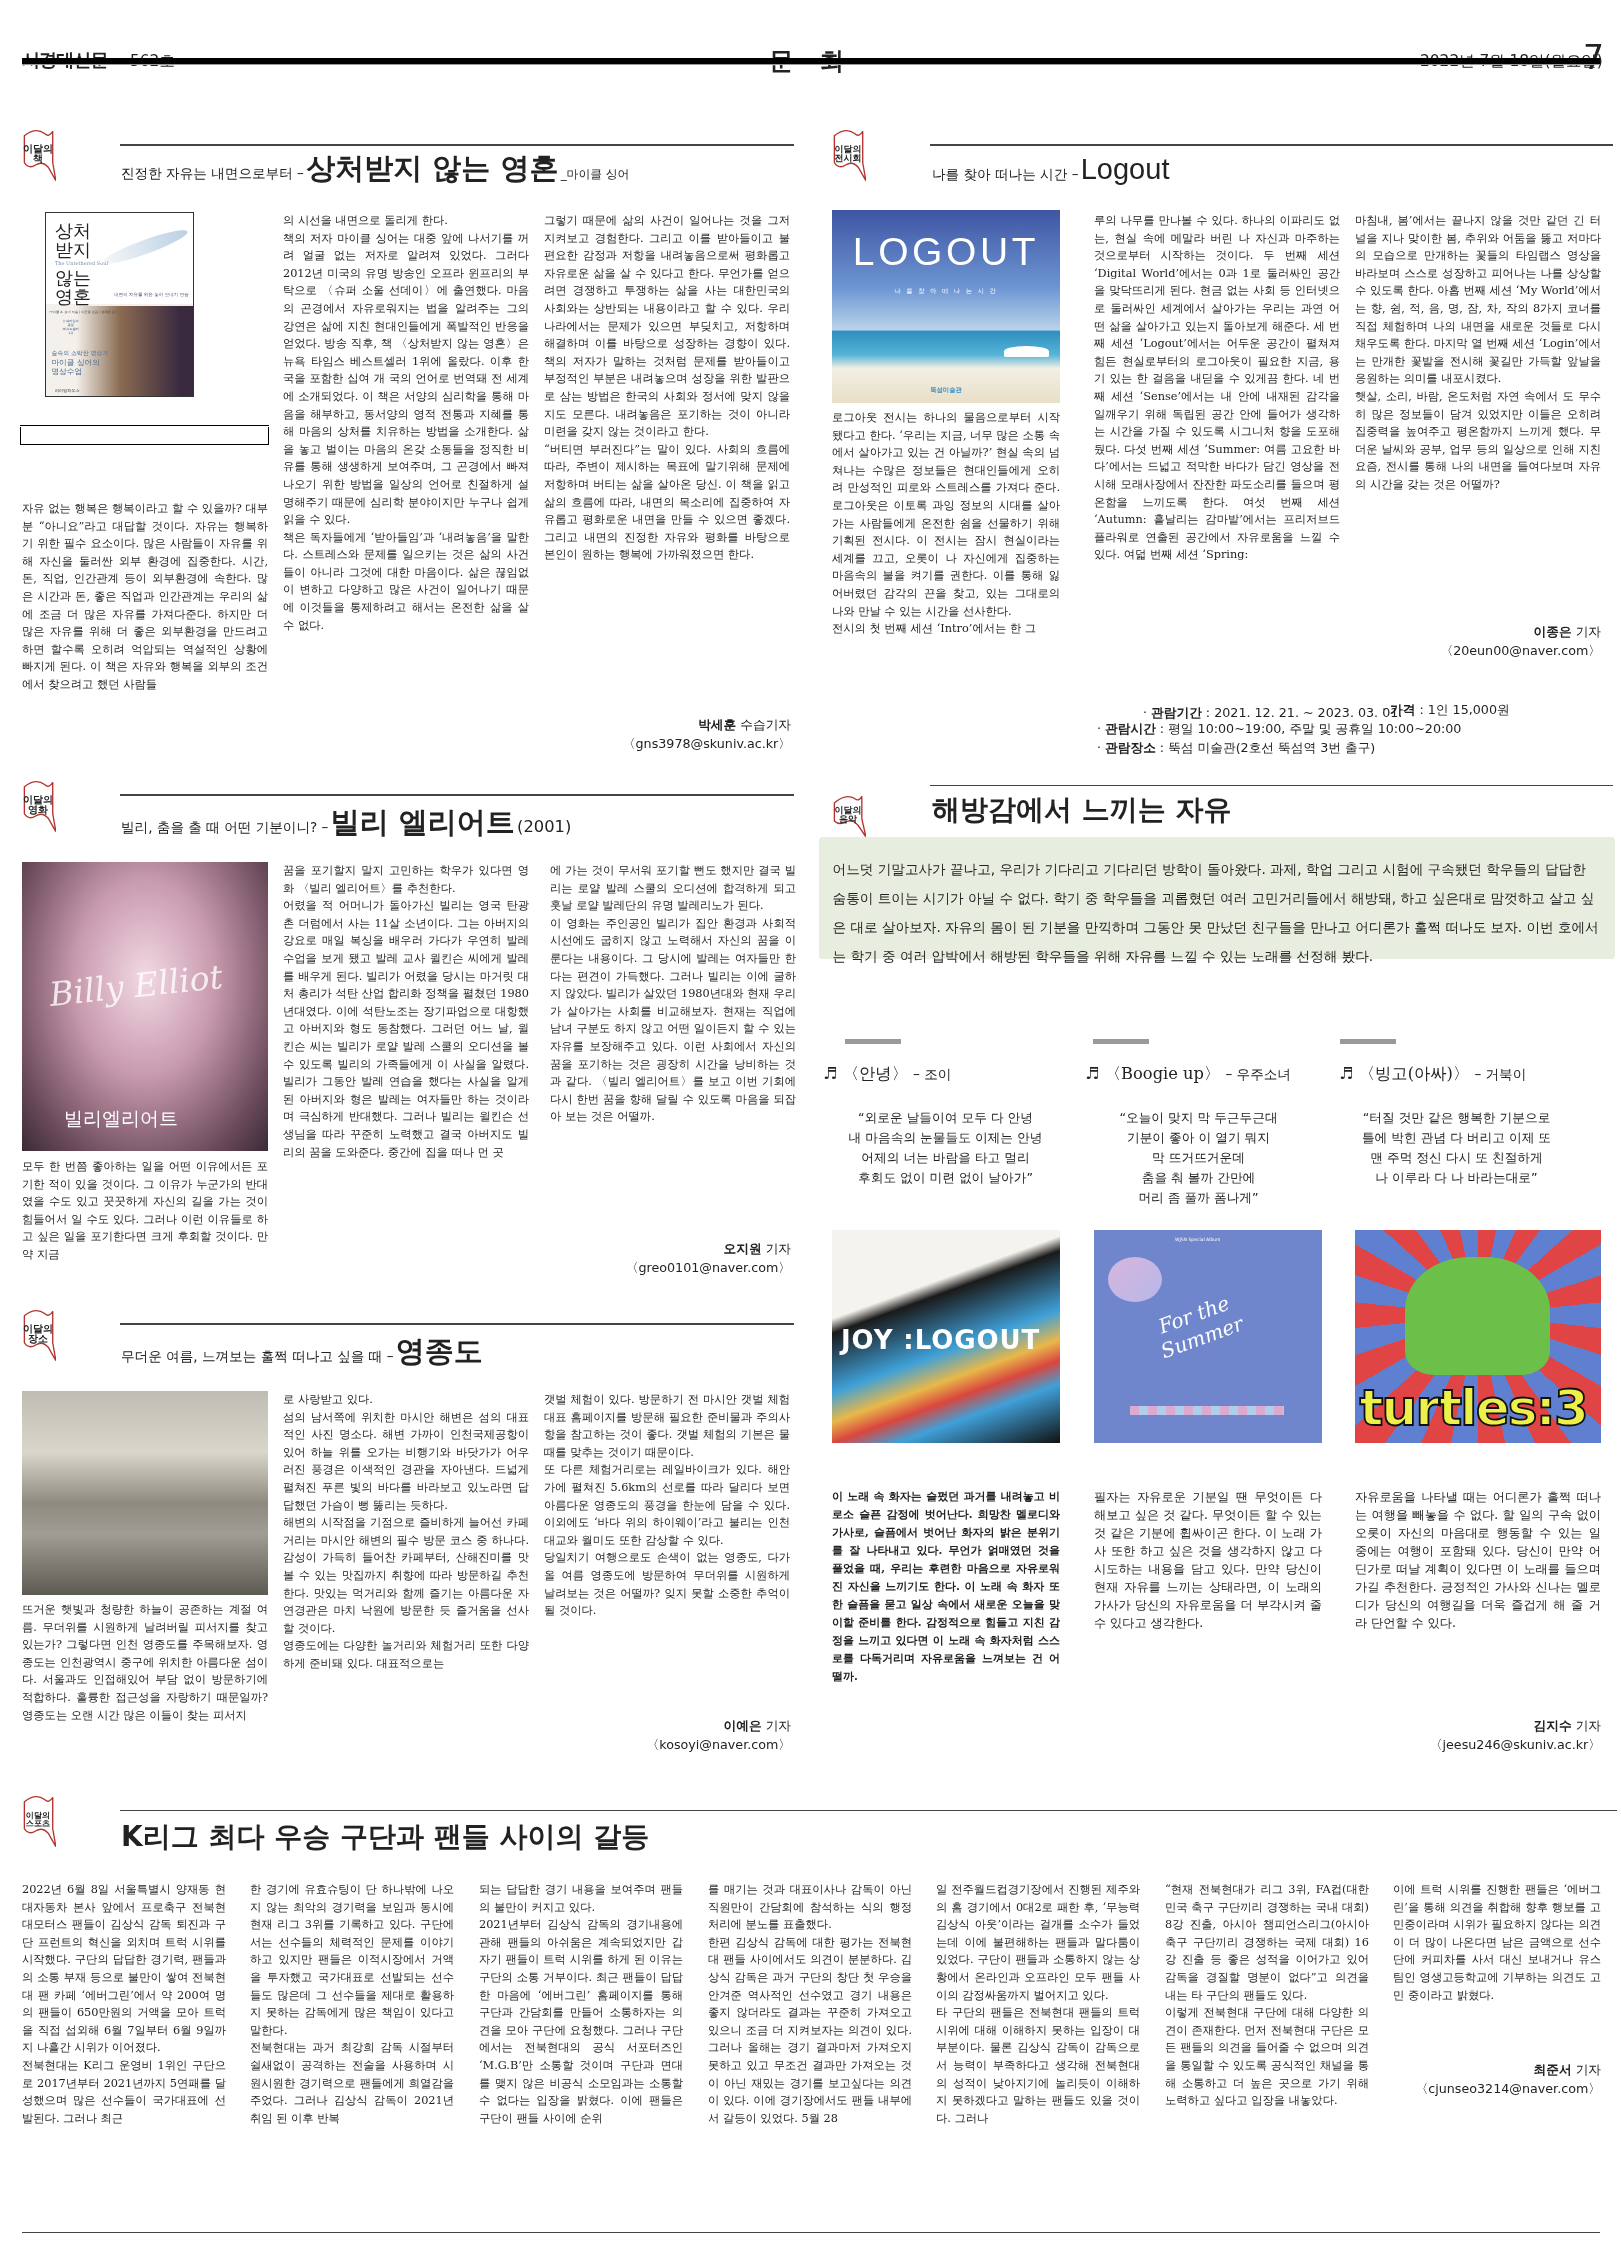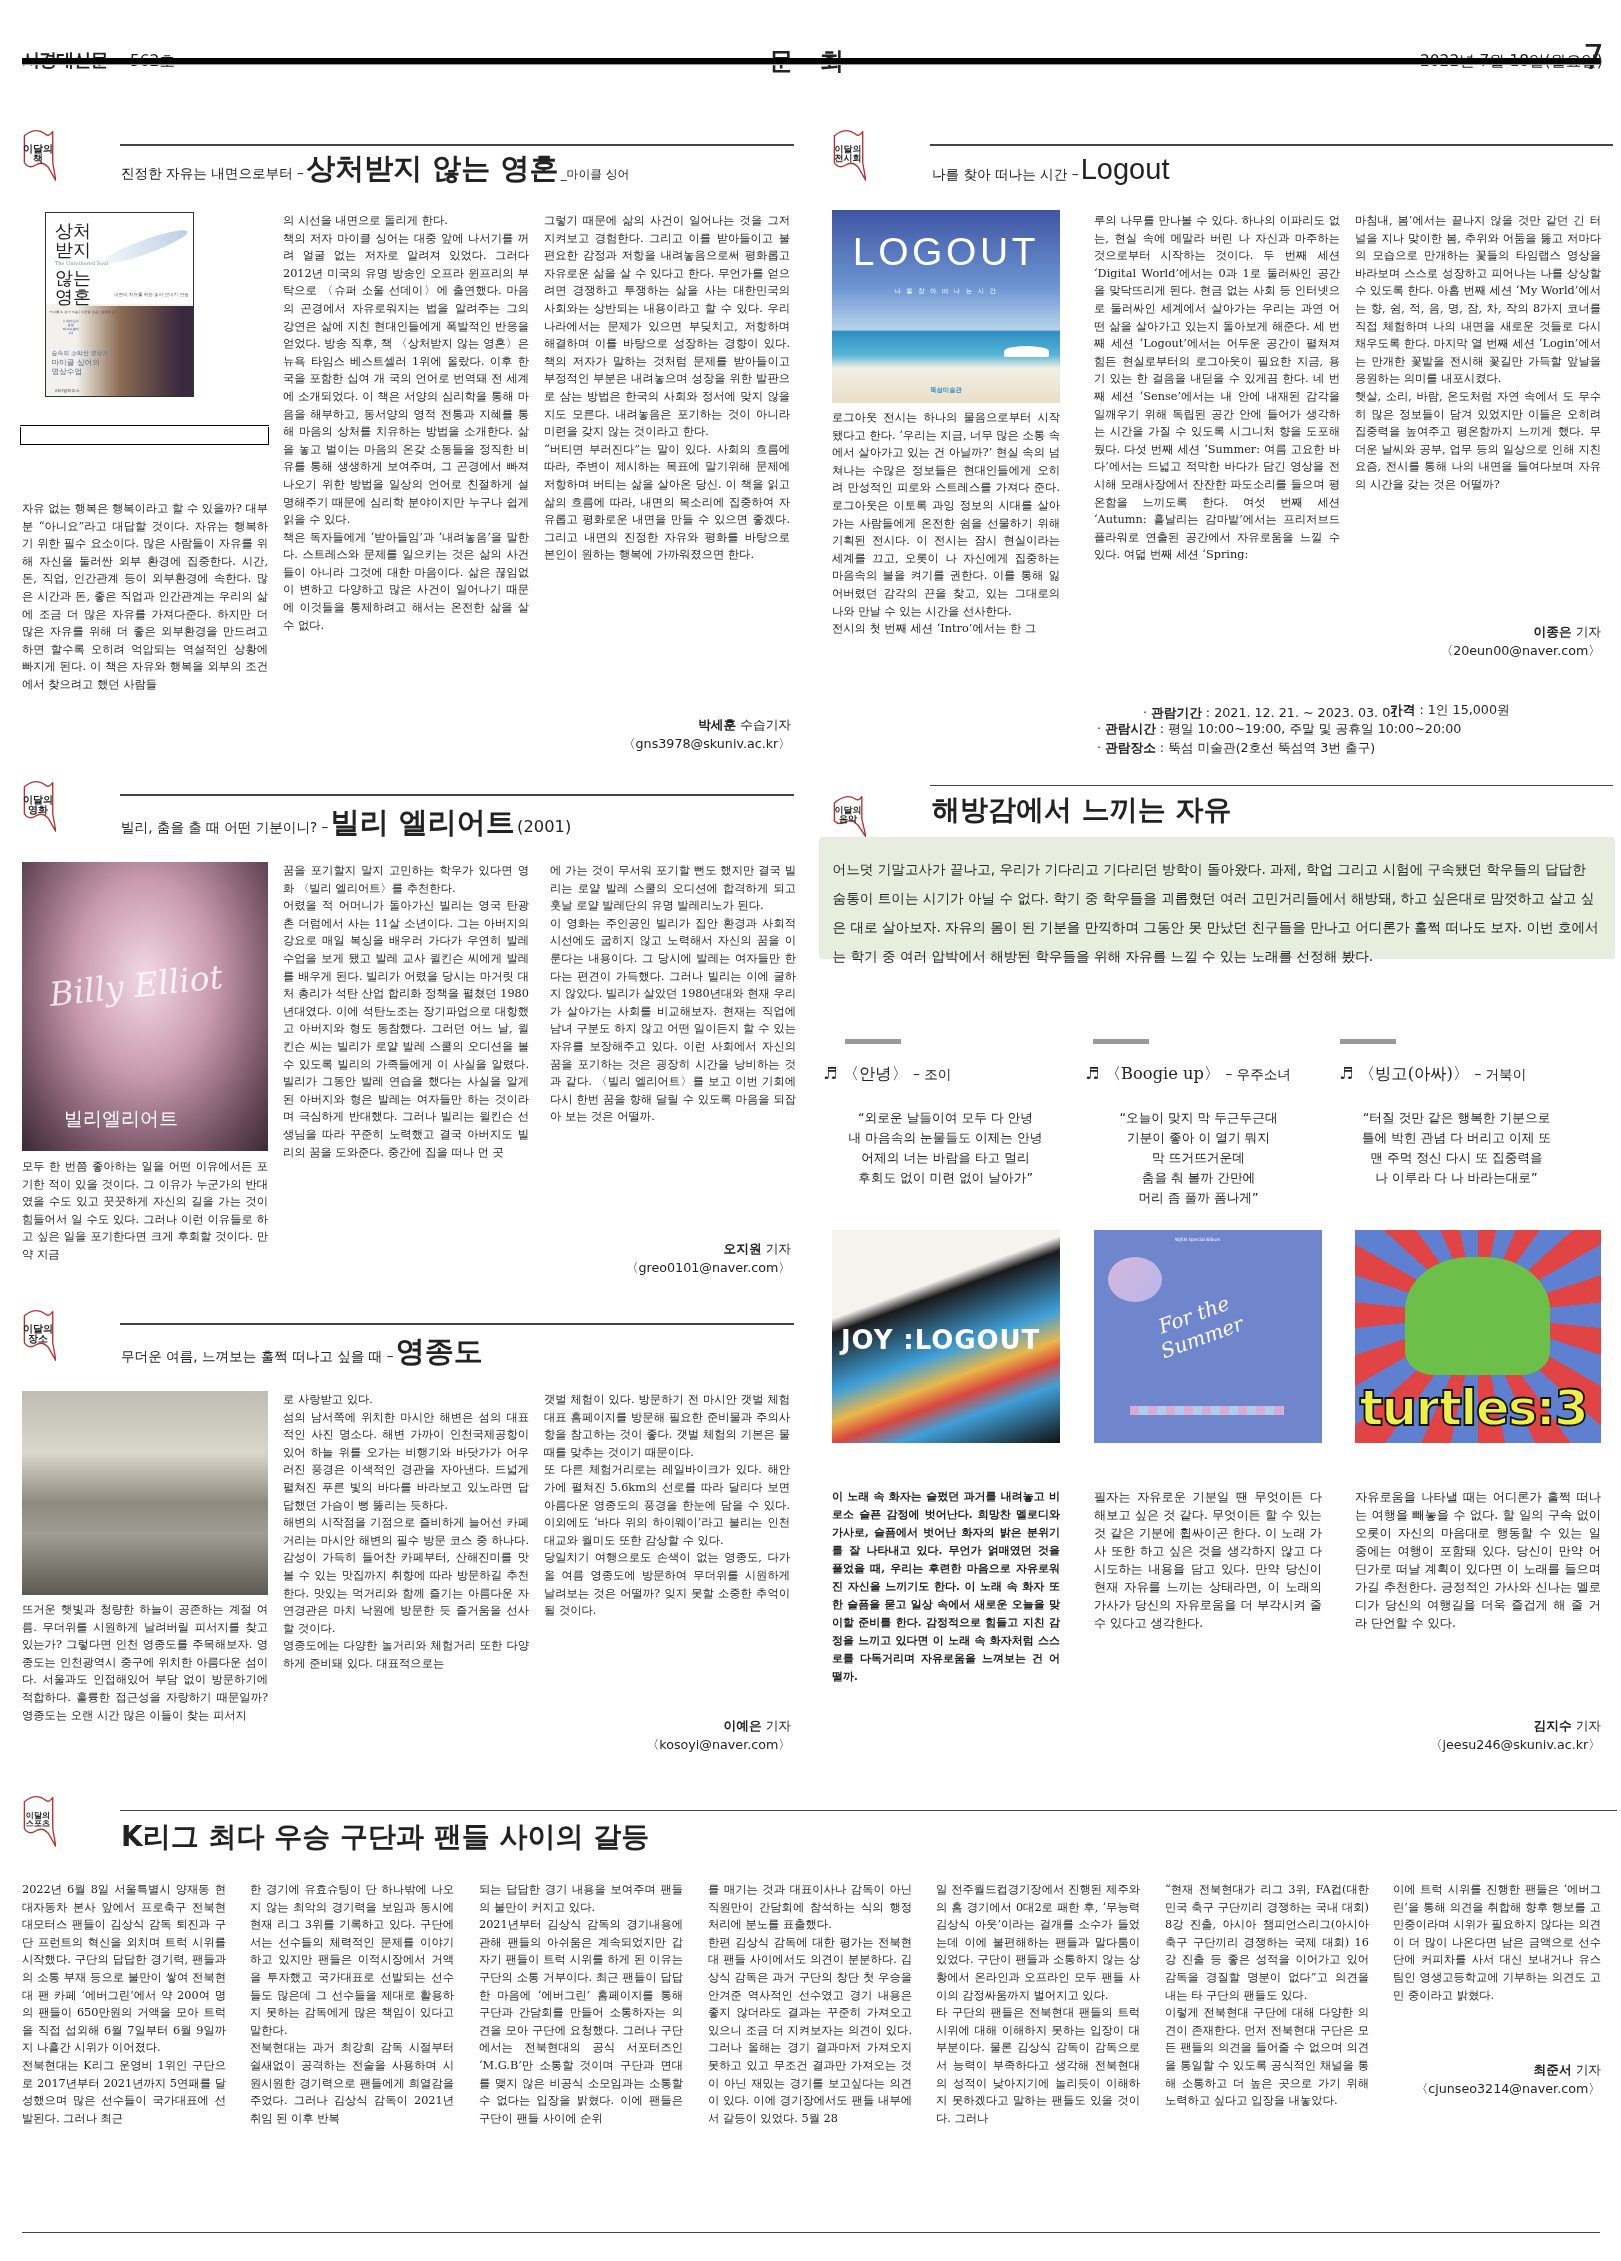--- a/index.html
+++ b/index.html
@@ -231,21 +231,21 @@
   <div style="position:absolute;left:45px;top:72px;color:#fff;font-size:20px;font-style:italic;font-family:'DejaVu Serif',serif;transform:rotate(-20deg);width:118px;text-align:center;">For the Summer</div>
   <div style="position:absolute;left:36px;top:176px;width:154px;height:9px;background:repeating-linear-gradient(90deg,#f5b3d0 0 9px,#bfe0f5 9px 18px);opacity:0.8;"></div>
 </div>
 <div class="col" style="left:1094px;top:1488px;width:228px;height:190px;font-size:12.2px;line-height:18px;">필자는 자유로운 기분일 땐 무엇이든 다 해보고 싶은 것 같다. 무엇이든 할 수 있는 것 같은 기분에 휩싸이곤 한다. 이 노래 가사 또한 하고 싶은 것을 생각하지 않고 다 시도하는 내용을 담고 있다. 만약 당신이 현재 자유를 느끼는 상태라면, 이 노래의 가사가 당신의 자유로움을 더 부각시켜 줄 수 있다고 생각한다.</div>
 
 <div class="song-bar" style="left:1340px;top:1039px;"></div>
 <div class="song-title" style="left:1339px;top:1063px;white-space:nowrap;"><span>♬</span> <span>〈빙고(아싸)〉</span> <span class="artist">– 거북이</span></div>
 <div class="lyric" style="left:1339px;top:1108px;">
   <div>“터질 것만 같은 행복한 기분으로</div>
   <div>틀에 박힌 관념 다 버리고 이제 또</div>
-  <div>맨 주먹 정신 다시 또 집중력을</div>
+  <div>맨 주먹 정신 다시 또 친절하게</div>
   <div>나 이루라 다 나 바라는대로”</div>
 </div>
 <div class="img" style="left:1355px;top:1230px;width:246px;height:213px;background:repeating-conic-gradient(from 0deg at 50% 40%,#e04444 0deg 12deg,#5f7fd0 12deg 24deg);">
   <div style="position:absolute;left:50px;top:27px;width:145px;height:118px;background:#6cc04a;border-radius:45% 45% 20% 20%;"></div>
   <div style="position:absolute;left:4.5px;top:149px;color:#eef04a;font-size:50px;font-weight:bold;letter-spacing:-1.8px;-webkit-text-stroke:1.8px #111;">turtles:3</div>
 </div>
 <div class="col" style="left:1355px;top:1488px;width:246px;height:190px;font-size:12.2px;line-height:18px;">자유로움을 나타낼 때는 어디론가 훌쩍 떠나는 여행을 빼놓을 수 없다. 할 일의 구속 없이 오롯이 자신의 마음대로 행동할 수 있는 일 중에는 여행이 포함돼 있다. 당신이 만약 어딘가로 떠날 계획이 있다면 이 노래를 들으며 가길 추천한다. 긍정적인 가사와 신나는 멜로디가 당신의 여행길을 더욱 즐겁게 해 줄 거라 단언할 수 있다.</div>
 
 <div class="byline" style="left:1352px;top:1716px;width:249px;">
   <div><span class="nm">김지수</span> <span>기자</span></div>

